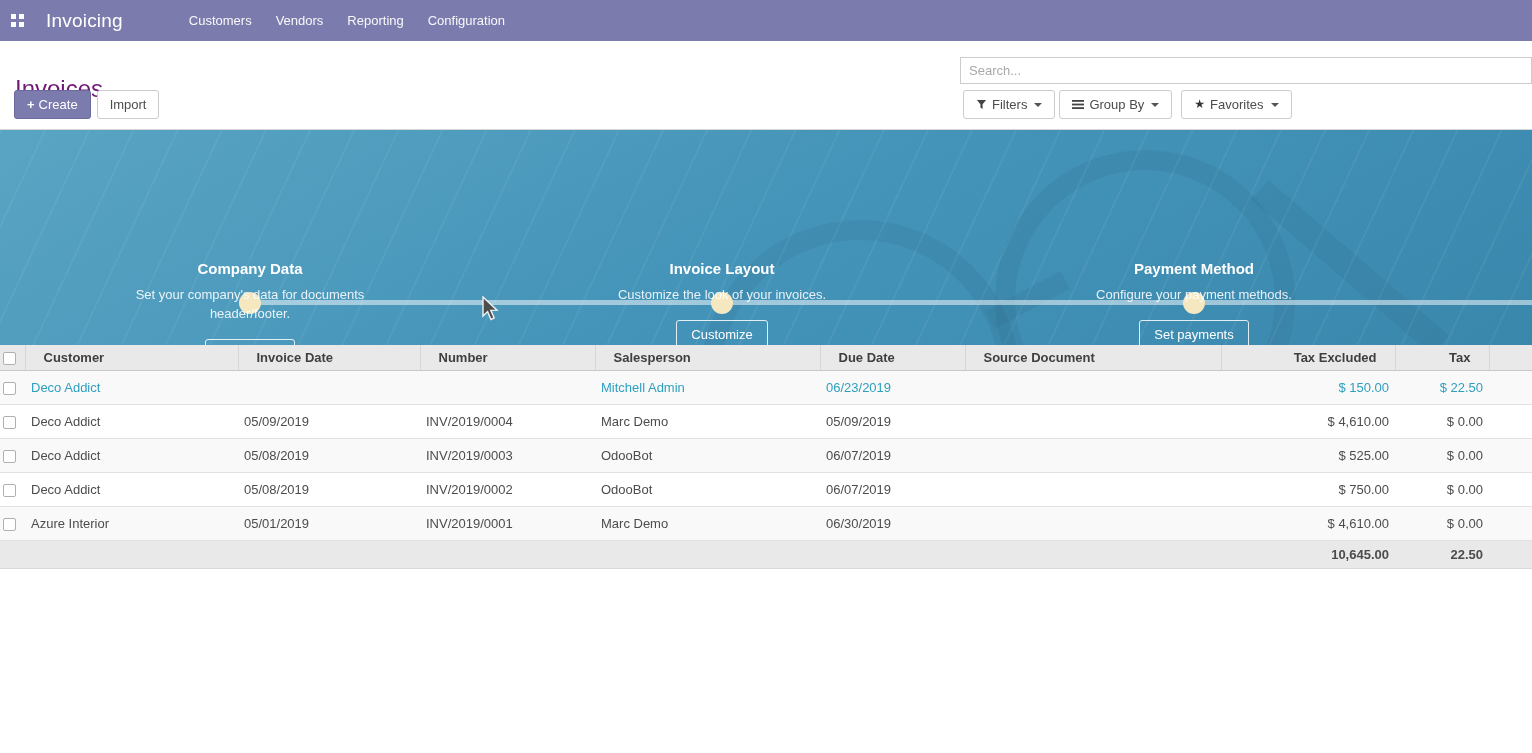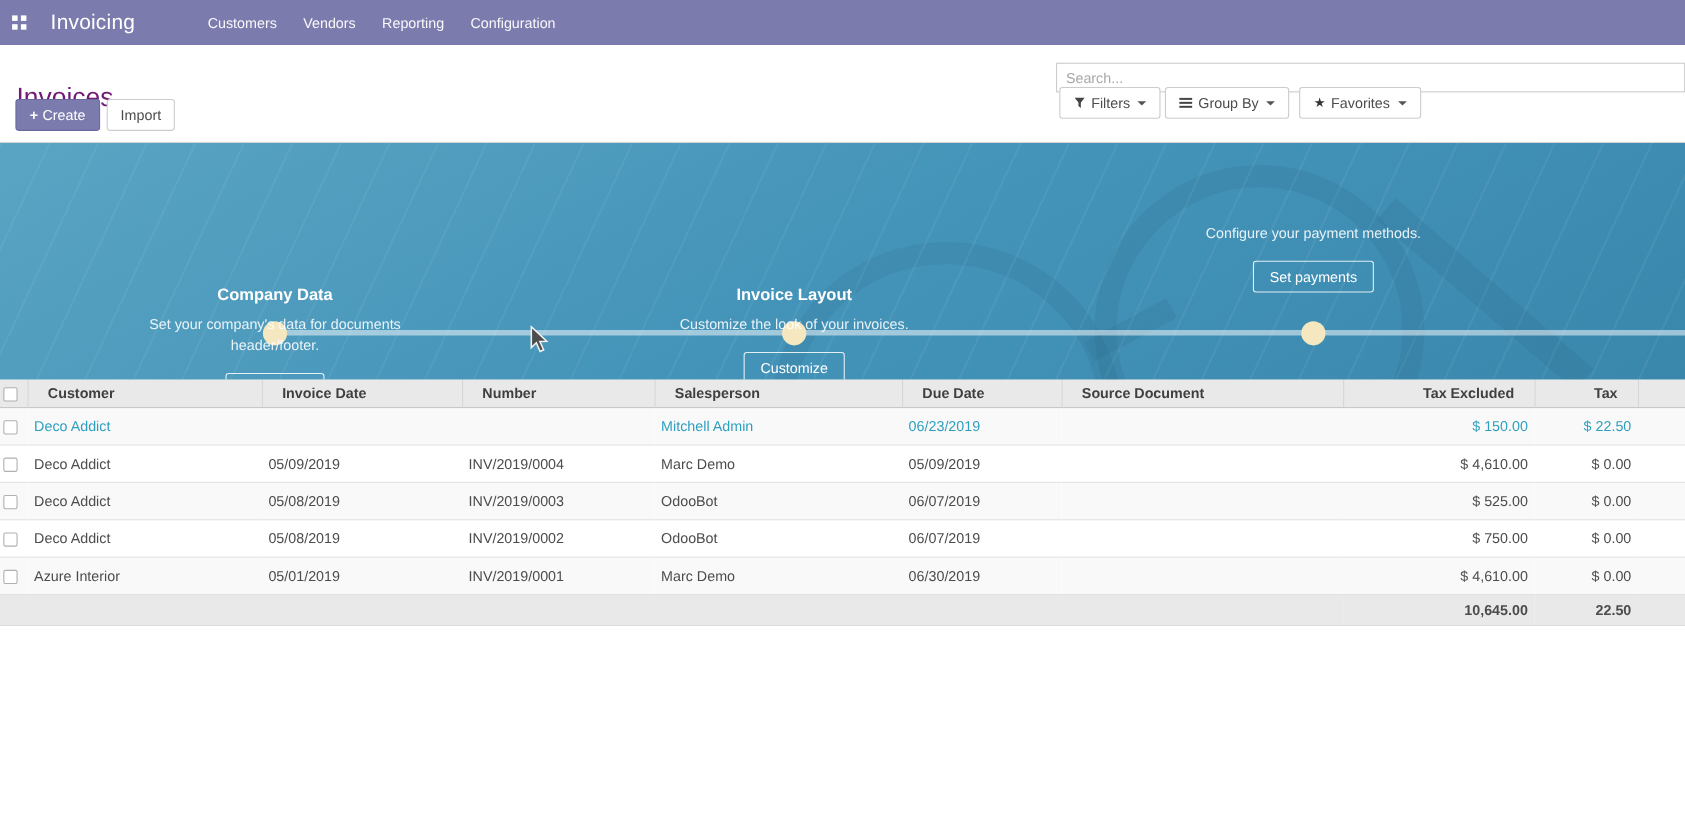--- a/index.html
+++ b/index.html
@@ -18,21 +18,21 @@
   
   .control-panel { position:relative; height:88px; background:#fff; }
   .page-title { position:absolute; left:15px; top:12px; font-size:24px; color:#701a75;margin-top:22px; }
   .btn-row { position:absolute; left:14px; top:49px; display:flex; gap:6px; }
   .btn { font-size:13px; padding:5px 12px; border-radius:3px; border:1px solid #ccc; background:#fff; color:#4c4c4c; cursor:pointer; line-height:17px; }
   .btn-primary { background:#7c7bad; border-color:#6b6a9f; color:#ffffff; }
   .btn-primary .plus { font-weight:bold; margin-right:4px; }
   .search-box { position:absolute; left:960px; top:16px; width:572px; height:27px;
                 border:1px solid #ccc; font-size:13px; padding:0 8px; color:#333; outline:none; }
   .search-box::placeholder { color:#a8a8a8; }
-  .filter-row { position:absolute; left:963px; top:38px; display:flex; gap:4px; align-items:center; }
+  .filter-row { position:absolute; left:963px; top:49px; display:flex; gap:4px; align-items:center; }
   .dd-btn { display:flex; align-items:center; gap:5px; }
   .caret { width:0; height:0; border-left:4px solid transparent; border-right:4px solid transparent; border-top:4px solid #555; margin-left:2px; }
   .icon-star { font-size:12px; color:#333; }
   .fav-gap { margin-left:5px; }
 
   
   .banner { position:relative; height:216px; border-top:1px solid #d5d5d5; overflow:hidden;
             background:linear-gradient(150deg,#5aa4c3 0%,#4494b9 50%,#3a87ac 100%); }
   .banner .streaks { position:absolute; inset:0;
             background:repeating-linear-gradient(115deg, rgba(255,255,255,.05) 0 2px, transparent 2px 40px); }
@@ -133,20 +133,21 @@
     <div class="step-title">Invoice Layout</div>
     <div class="step-desc">Customize the look of your invoices.</div>
     <button class="step-btn">Customize</button>
   </div>
   <div class="step" style="left:80px">
     <div class="step-title">Company Data</div>
     <div class="step-desc">Set your company's data for documents header/footer.</div>
     <button class="step-btn">Let's start!</button>
   </div>
   <div class="step" style="left:1024px">
+    <div class="step-title">Payment Method</div>
     <div class="step-desc">Configure your payment methods.</div>
     <button class="step-btn">Set payments</button>
   </div>
 </div>
 
 <table class="list">
   <colgroup>
     <col style="width:25px">
       <col style="width:213px">
       <col style="width:182px">

